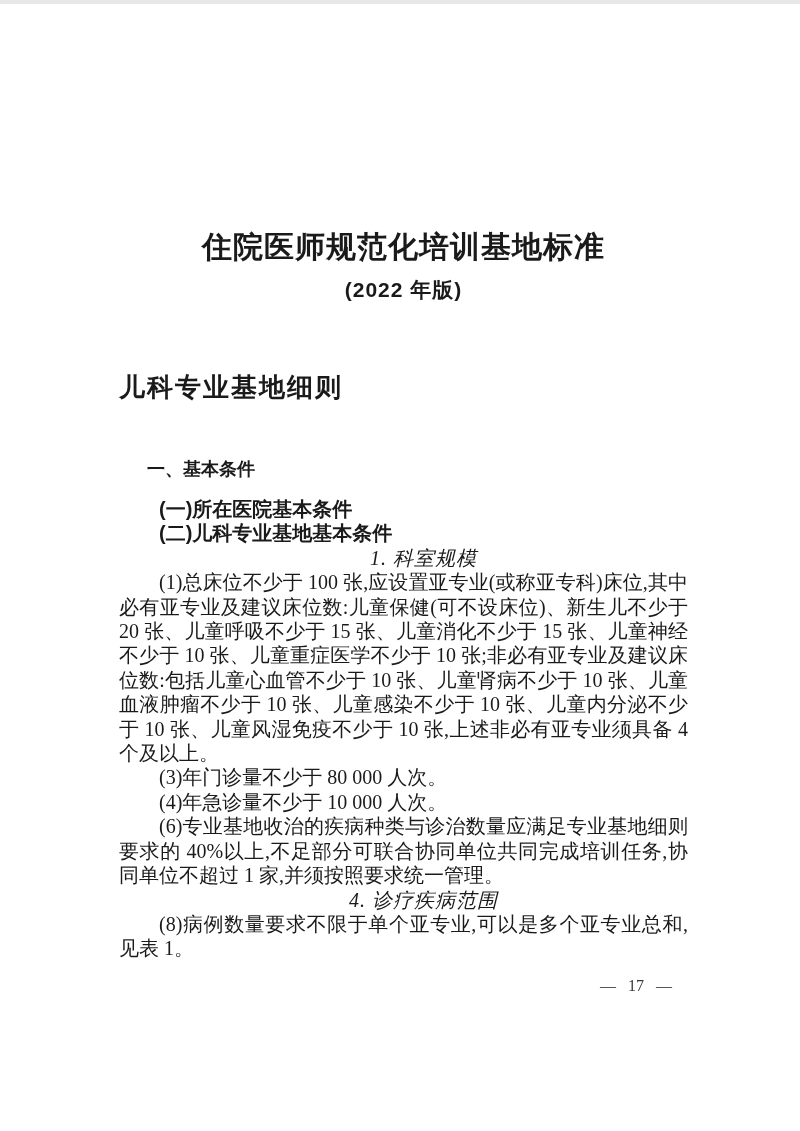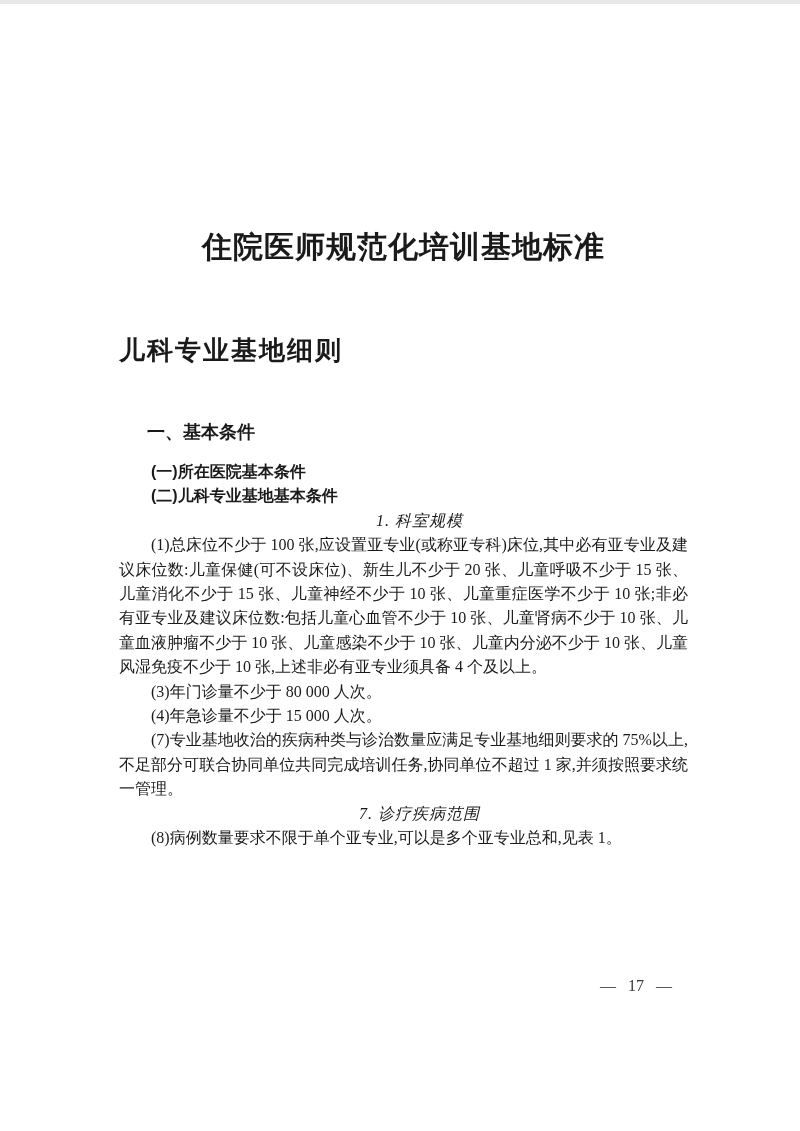--- a/index.html
+++ b/index.html
@@ -54,21 +54,21 @@
     font-size: 18px;
     line-height: 24px;
     font-weight: bold;
     text-indent: 28px;
     font-family: "Liberation Serif", "DejaVu Serif", serif;
   }
   .content p.body-text,
   .content p.hei,
   .content p.kai {
     margin: 0;
-    font-size: 16px;
+    font-size: 20px;
     line-height: 24.4px;
     text-align: justify;
     text-indent: 2em;
   }
   .content p.hei {
     font-family: "Liberation Sans", "DejaVu Sans", sans-serif;
     font-weight: bold;
     text-align: left;
   }
   .content p.kai {
@@ -90,43 +90,44 @@
   }
 </style>
 </head>
 <body>
 
 <div class="page">
   <div class="content">
 
     <h1 class="doc-title">住院医师规范化培训基地标准</h1>
 
+    <div class="doc-edition">(2022 年版)</div>
 
     <h2 class="section-title">儿科专业基地细则</h2>
 
     <h3 class="main-heading">一、基本条件</h3>
 
     <p class="hei">(一)所在医院基本条件</p>
 
 
     <p class="hei">(二)儿科专业基地基本条件</p>
 
     <p class="kai">1. 科室规模</p>
 
     <p class="body-text">(1)总床位不少于 100 张,应设置亚专业(或称亚专科)床位,其中必有亚专业及建议床位数:儿童保健(可不设床位)、新生儿不少于 20 张、儿童呼吸不少于 15 张、儿童消化不少于 15 张、儿童神经不少于 10 张、儿童重症医学不少于 10 张;非必有亚专业及建议床位数:包括儿童心血管不少于 10 张、儿童肾病不少于 10 张、儿童血液肿瘤不少于 10 张、儿童感染不少于 10 张、儿童内分泌不少于 10 张、儿童风湿免疫不少于 10 张,上述非必有亚专业须具备 4 个及以上。</p>
 
 
     <p class="body-text">(3)年门诊量不少于 80 000 人次。</p>
 
-    <p class="body-text">(4)年急诊量不少于 15 000 人次。</p>
+    <p class="body-text">(4)年急诊量不少于 10 000 人次。</p>
 
 
-    <p class="body-text">(7)专业基地收治的疾病种类与诊治数量应满足专业基地细则要求的 75%以上,不足部分可联合协同单位共同完成培训任务,协同单位不超过 1 家,并须按照要求统一管理。</p>
+    <p class="body-text">(6)专业基地收治的疾病种类与诊治数量应满足专业基地细则要求的 40%以上,不足部分可联合协同单位共同完成培训任务,协同单位不超过 1 家,并须按照要求统一管理。</p>
 
-    <p class="kai">7. 诊疗疾病范围</p>
+    <p class="kai">4. 诊疗疾病范围</p>
 
     <p class="body-text">(8)病例数量要求不限于单个亚专业,可以是多个亚专业总和,见表 1。</p>
 
   </div>
 
   <div class="footer">
     <span>—</span>
     <span>17</span>
     <span>—</span>
   </div>

